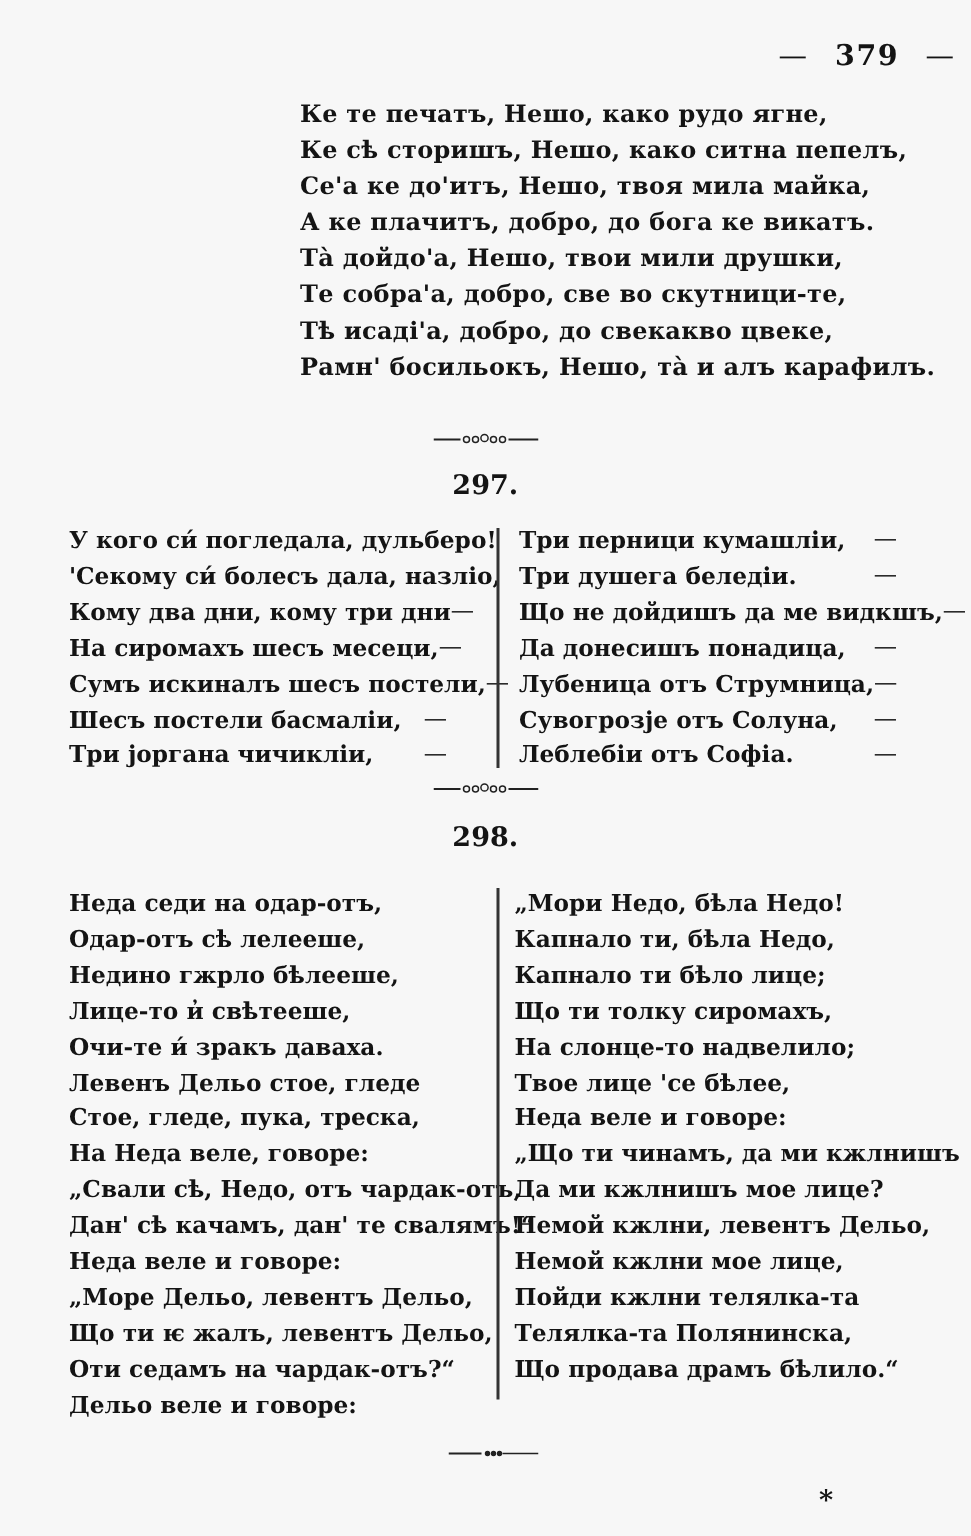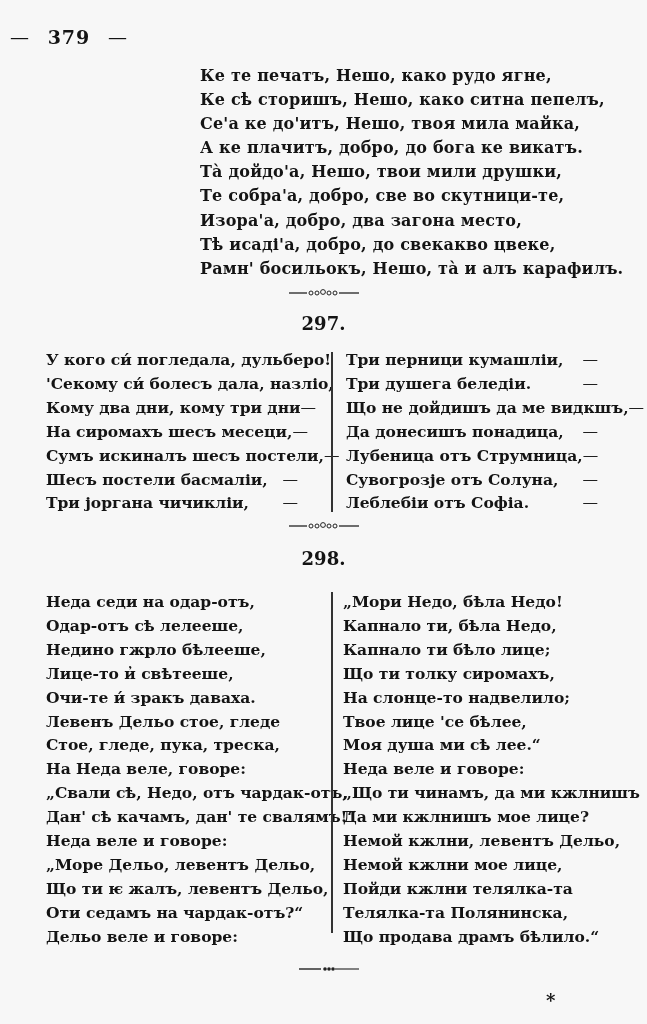--- a/index.html
+++ b/index.html
@@ -6,21 +6,21 @@
   body {
     width: 647px; height: 1024px;
     background: #f7f7f7;
     color: #141414;
     font-family: "DejaVu Serif", "Liberation Serif", serif;
     position: relative;
     overflow: hidden;
   }
   .page-header {
     position: absolute; top: 26px; left: 0; width: 647px;
-    text-align: left; font-size: 19px; font-weight: bold;
+    text-align: right; font-size: 19px; font-weight: bold;
     letter-spacing: 1px;
   }
   .page-header .dash { font-weight: normal; margin: 0 10px; }
   .poem-top {
     position: absolute; top: 64px; left: 200px;
     font-size: 16px; font-weight: bold; line-height: 24.1px;
     letter-spacing: 0.2px; white-space: nowrap;
   }
   .line { white-space: nowrap; }
   .ornament {
@@ -53,21 +53,20 @@
   <span class="dash">—</span>
 </div>
 
 <div class="poem-top">
   <div class="line">Ке те печатъ, Нешо, како рудо ягне,</div>
   <div class="line">Ке сѣ сторишъ, Нешо, како ситна пепелъ,</div>
   <div class="line">Се'а ке до'итъ, Нешо, твоя мила майка,</div>
   <div class="line">А ке плачитъ, добро, до бога ке викатъ.</div>
   <div class="line">Тà дойдо'а, Нешо, твои мили друшки,</div>
   <div class="line">Те собра'а, добро, све во скутници-те,</div>
-  <div class="line">Изора'а, добро, два загона место,</div>
   <div class="line">Тѣ исаді'а, добро, до свекакво цвеке,</div>
   <div class="line">Рамн' босильокъ, Нешо, тà и алъ карафилъ.</div>
 </div>
 
 <div class="ornament" style="left:289px; top:288px;">
   <svg width="70" height="10" viewBox="0 0 70 10">
     <line x1="0" y1="5" x2="18" y2="5" stroke="#222" stroke-width="1.3"></line>
     <circle cx="22" cy="5" r="2" fill="none" stroke="#222" stroke-width="1"></circle>
     <circle cx="28" cy="5" r="2" fill="none" stroke="#222" stroke-width="1"></circle>
     <circle cx="34" cy="4" r="2.4" fill="none" stroke="#222" stroke-width="1"></circle>
@@ -177,21 +176,20 @@
 
 <div class="vrule" style="left:331px; top:592px; height:341px;"></div>
 
 <div class="col" style="left:343px; top:590px;">
   <div class="line">„Мори Недо, бѣла Недо!</div>
   <div class="line">Капнало ти, бѣла Недо,</div>
   <div class="line">Капнало ти бѣло лице;</div>
   <div class="line">Що ти толку сиромахъ,</div>
   <div class="line">На слонце-то надвелило;</div>
   <div class="line">Твое лице 'се бѣлее,</div>
-  <div class="line">Моя душа ми сѣ лее.“</div>
   <div class="line">Неда веле и говоре:</div>
   <div class="line">„Що ти чинамъ, да ми кжлнишъ</div>
   <div class="line">Да ми кжлнишъ мое лице?</div>
   <div class="line">Немой кжлни, левентъ Дельо,</div>
   <div class="line">Немой кжлни мое лице,</div>
   <div class="line">Пойди кжлни телялка-та</div>
   <div class="line">Телялка-та Полянинска,</div>
   <div class="line">Що продава драмъ бѣлило.“</div>
 </div>
 

